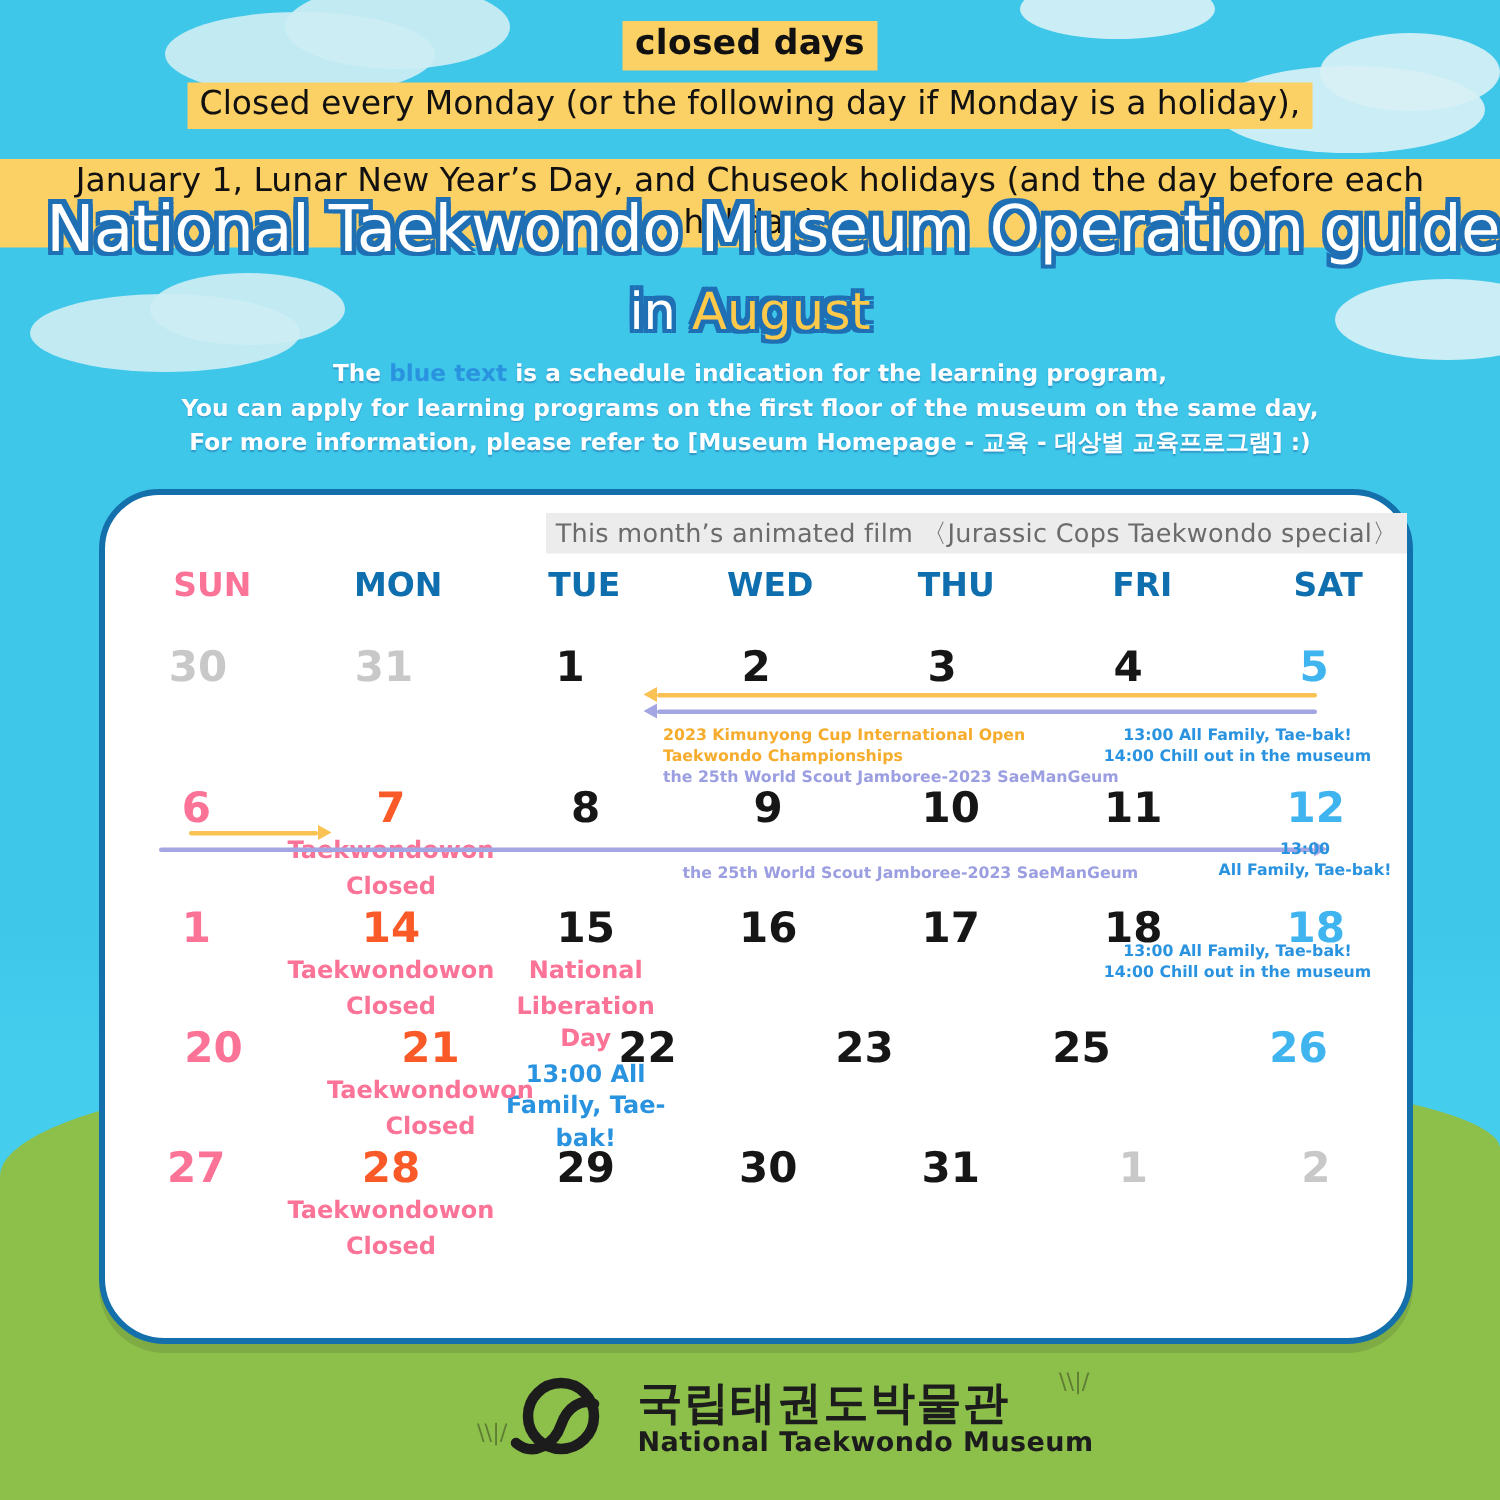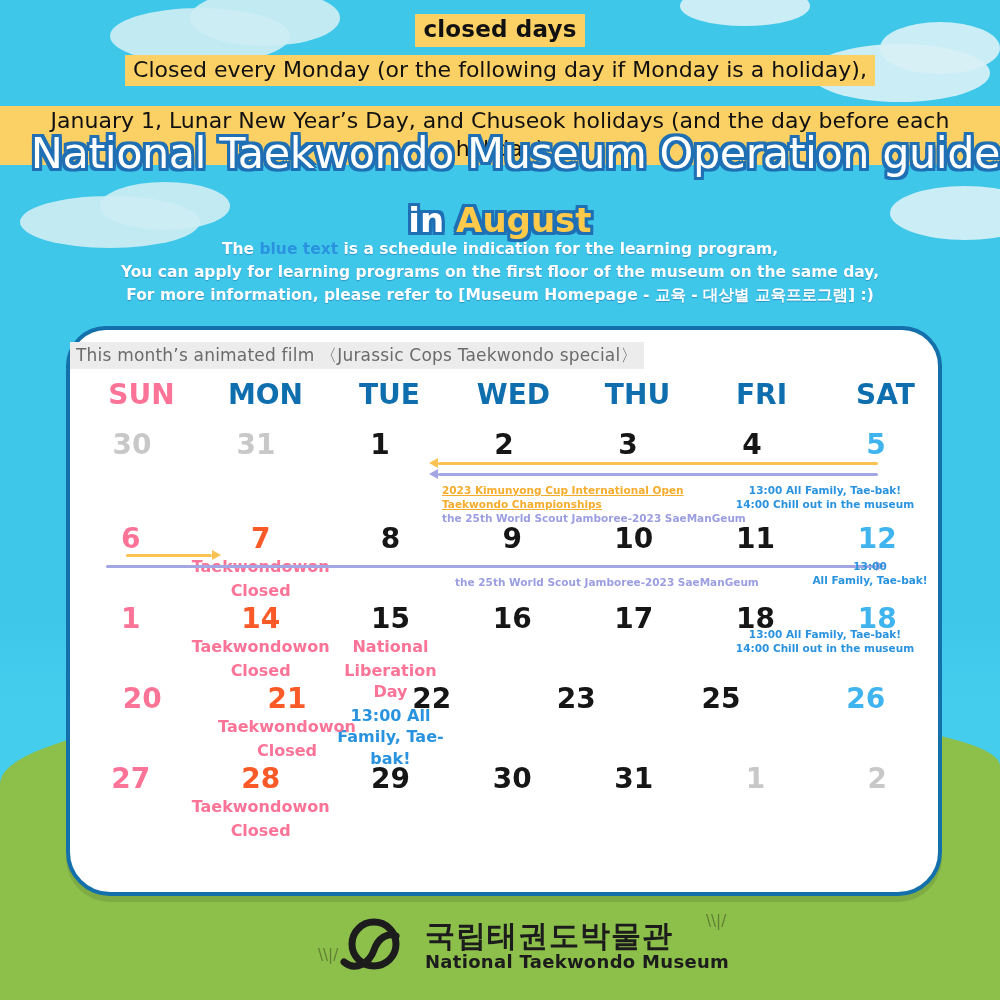--- a/index.html
+++ b/index.html
@@ -26,58 +26,58 @@
   #closed-title{font-size:23px;font-weight:700;margin-top:14px;letter-spacing:.2px;}
   #closed-l1{font-size:22px;margin-top:8px;}
   #closed-l2{font-size:22px;margin-top:20px;}
   
   #title{position:absolute;left:0;top:128px;width:1000px;text-align:right;z-index:6;
      font-size:43px;font-weight:400;color:#ffffff;letter-spacing:-.5px;
      text-shadow:
        -3px -3px 0 #1f6fb5, 3px -3px 0 #1f6fb5, -3px 3px 0 #1f6fb5, 3px 3px 0 #1f6fb5,
        0 -3px 0 #1f6fb5, 0 3px 0 #1f6fb5, -3px 0 0 #1f6fb5, 3px 0 0 #1f6fb5;}
   #subtitle{position:absolute;left:0;top:188px;width:1000px;text-align:center;z-index:6;
-     font-size:34px;font-weight:700;color:#ffffff;
+     font-size:34px;font-weight:400;color:#ffffff;
      text-shadow:
        -3px -3px 0 #1f6fb5, 3px -3px 0 #1f6fb5, -3px 3px 0 #1f6fb5, 3px 3px 0 #1f6fb5,
-       0 -3px 0 #1f6fb5, 0 3px 0 #1f6fb5, -3px 0 0 #1f6fb5, 3px 0 0 #1f6fb5; margin-top: 12px;}
+       0 -3px 0 #1f6fb5, 0 3px 0 #1f6fb5, -3px 0 0 #1f6fb5, 3px 0 0 #1f6fb5;}
   #subtitle .mon{color:#ffc94a;}
   #notes{position:absolute;left:0;top:238px;width:1000px;text-align:center;z-index:6;
      color:#fff;font-size:15.5px;font-weight:700;line-height:1.48;
      text-shadow:0 1px 1px rgba(30,110,170,.55);}
   #notes .bluetxt{color:#2a93df;text-shadow:none;}
   
   #card{position:absolute;left:66px;top:326px;width:868px;height:562px;z-index:7;
      background:#fff;border:4px solid #1470ab;
      border-radius:40px 40px 44px 44px;
      box-shadow:0 6px 0 rgba(0,0,0,.10);}
-  #film{position:absolute;left:0;top:12px;width:868px;text-align:left;}
+  #film{position:absolute;left:0;top:12px;width:868px;text-align:right;}
   #film span{display:inline-block;background:#ececec;color:#6b6b6b;font-size:17px;
      padding:2px 6px;letter-spacing:.2px;}
   
   #dow{position:absolute;left:0;top:48px;width:868px;display:flex;}
-  #dow div{flex:1;text-align:center;font-size:28px;font-weight:800;color:#0f6fae;padding-left:19px;}
+  #dow div{flex:1;text-align:center;font-size:22px;font-weight:800;color:#0f6fae;padding-left:19px;}
   #dow div.sun{color:#fb7397;}
   
   #grid{position:absolute;left:0;top:96px;width:868px;}
   .wrow{position:relative;height:80px;}
   .wrow.r1{height:94px;}
   .wrow.r2{height:80px;}
   .wrow.r3{height:80px;}
   .cells{display:flex;height:100%;}
   .cell{flex:1;position:relative;text-align:center;}
   .dnum{font-size:28px;font-weight:800;color:#161616;line-height:1;padding-top:5px;}
   .dnum.gray{color:#c8c8c8;}
   .dnum.pink{color:#fb7397;}
   .dnum.red{color:#fa5a28;}
   .dnum.skyblue{color:#3fb4ef;}
   .ev{font-size:16px;font-weight:700;line-height:1.32;margin-top:3px;}
   .ev.pink{color:#fb7397;}
   .ev.blue{color:#2a93df;}
-  .ev.orange{color:#f6ac2c;text-decoration:underline;}
+  .ev.orange{color:#f6ac2c;}
   .ev.purple{color:#9b9ee0;}
   
   .bar{position:absolute;height:3px;border-radius:2px;}
   .bar.orange{background:#f9c253;}
   .bar.purple{background:#a3a6e2;}
   .ah{position:absolute;width:0;height:0;}
   .ah.left-orange{border-top:5px solid transparent;border-bottom:5px solid transparent;border-right:9px solid #f9c253;}
   .ah.right-orange{border-top:5px solid transparent;border-bottom:5px solid transparent;border-left:9px solid #f9c253;}
   .ah.left-purple{border-top:5px solid transparent;border-bottom:5px solid transparent;border-right:9px solid #a3a6e2;}
   .ah.right-purple{border-top:5px solid transparent;border-bottom:5px solid transparent;border-left:9px solid #a3a6e2;}

